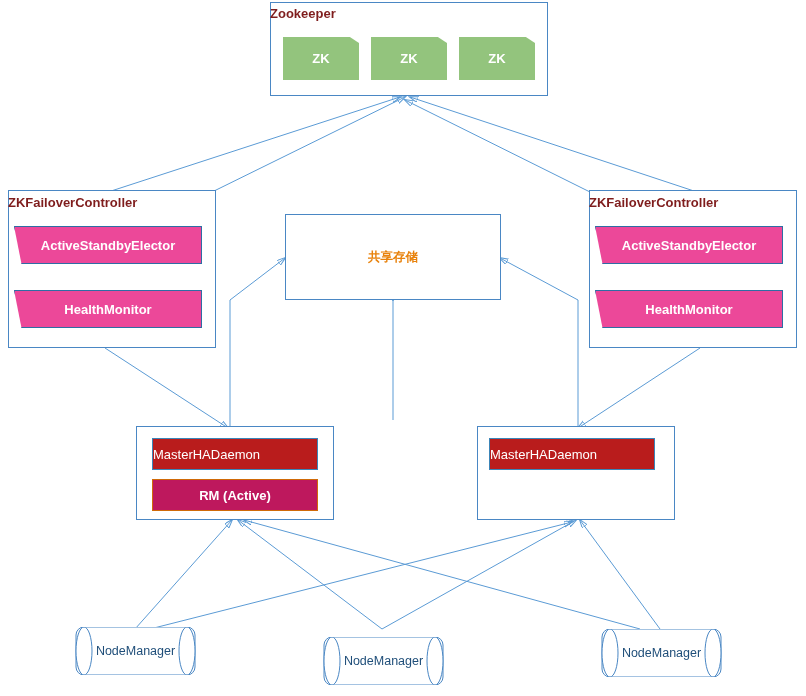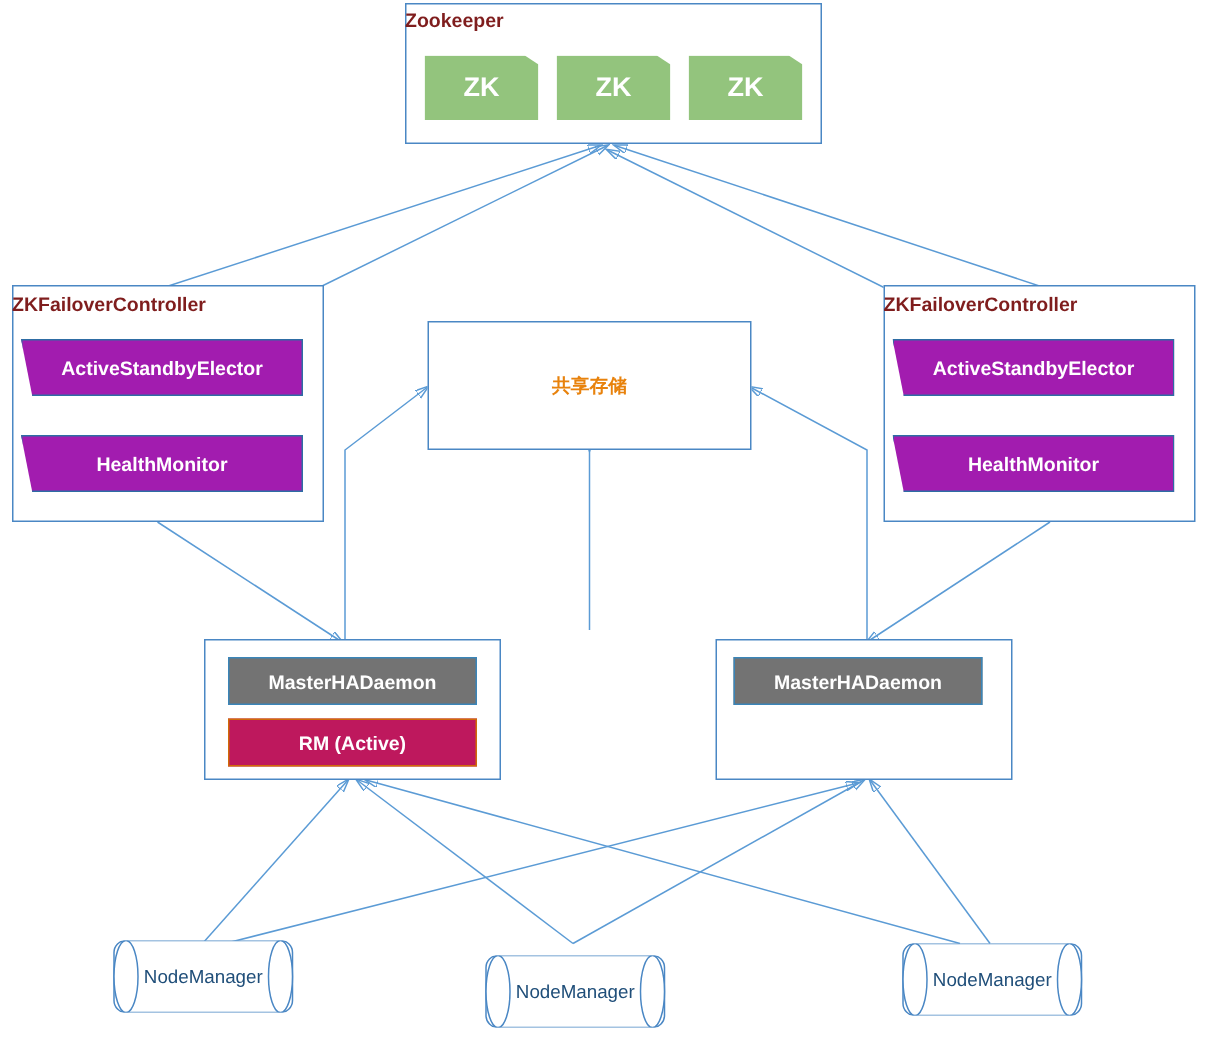--- a/index.html
+++ b/index.html
@@ -35,62 +35,62 @@
     position: absolute;
     text-align: left;
     font-weight: bold;
     font-size: 13px;
     color: #7f1d1d;
     white-space: nowrap;
   }
   .bluebar {
     position: absolute;
     box-sizing: border-box;
-    background: #a21caf;
+    background: #ec4899;
     border: 1px solid #2e6da4;
     color: #ffffff;
     font-weight: bold;
     font-size: 13px;
     display: flex;
     align-items: center;
     justify-content: center;
     text-align: center;
   }
   .lightbar {
     position: absolute;
     box-sizing: border-box;
-    background: #737373;
+    background: #b91c1c;
     border: 1px solid #3b85b8;
     color: #ffffff;
-    font-weight: bold;
-    font-size: 13px;
-    display: flex;
-    align-items: center;
-    justify-content: center;
+    font-weight: normal;
+    font-size: 13px;
+    display: flex;
+    align-items: center;
+    justify-content: flex-start;
     text-align: center;
   }
   .orangebar {
     position: absolute;
     box-sizing: border-box;
     background: #be185d;
     border: 1px solid #d06a08;
     color: #ffffff;
     font-weight: bold;
     font-size: 13px;
     display: flex;
     align-items: center;
     justify-content: center;
     text-align: center;
   }
   .zk-shape {
     position: absolute;
     box-sizing: border-box;
     color: #ffffff;
     font-weight: bold;
-    font-size: 18px;
+    font-size: 13px;
     display: flex;
     align-items: center;
     justify-content: center;
     text-align: center;
   }
   .shared-box {
     position: absolute;
     box-sizing: border-box;
     border: 1px solid #4a87c4;
     background: #ffffff;

